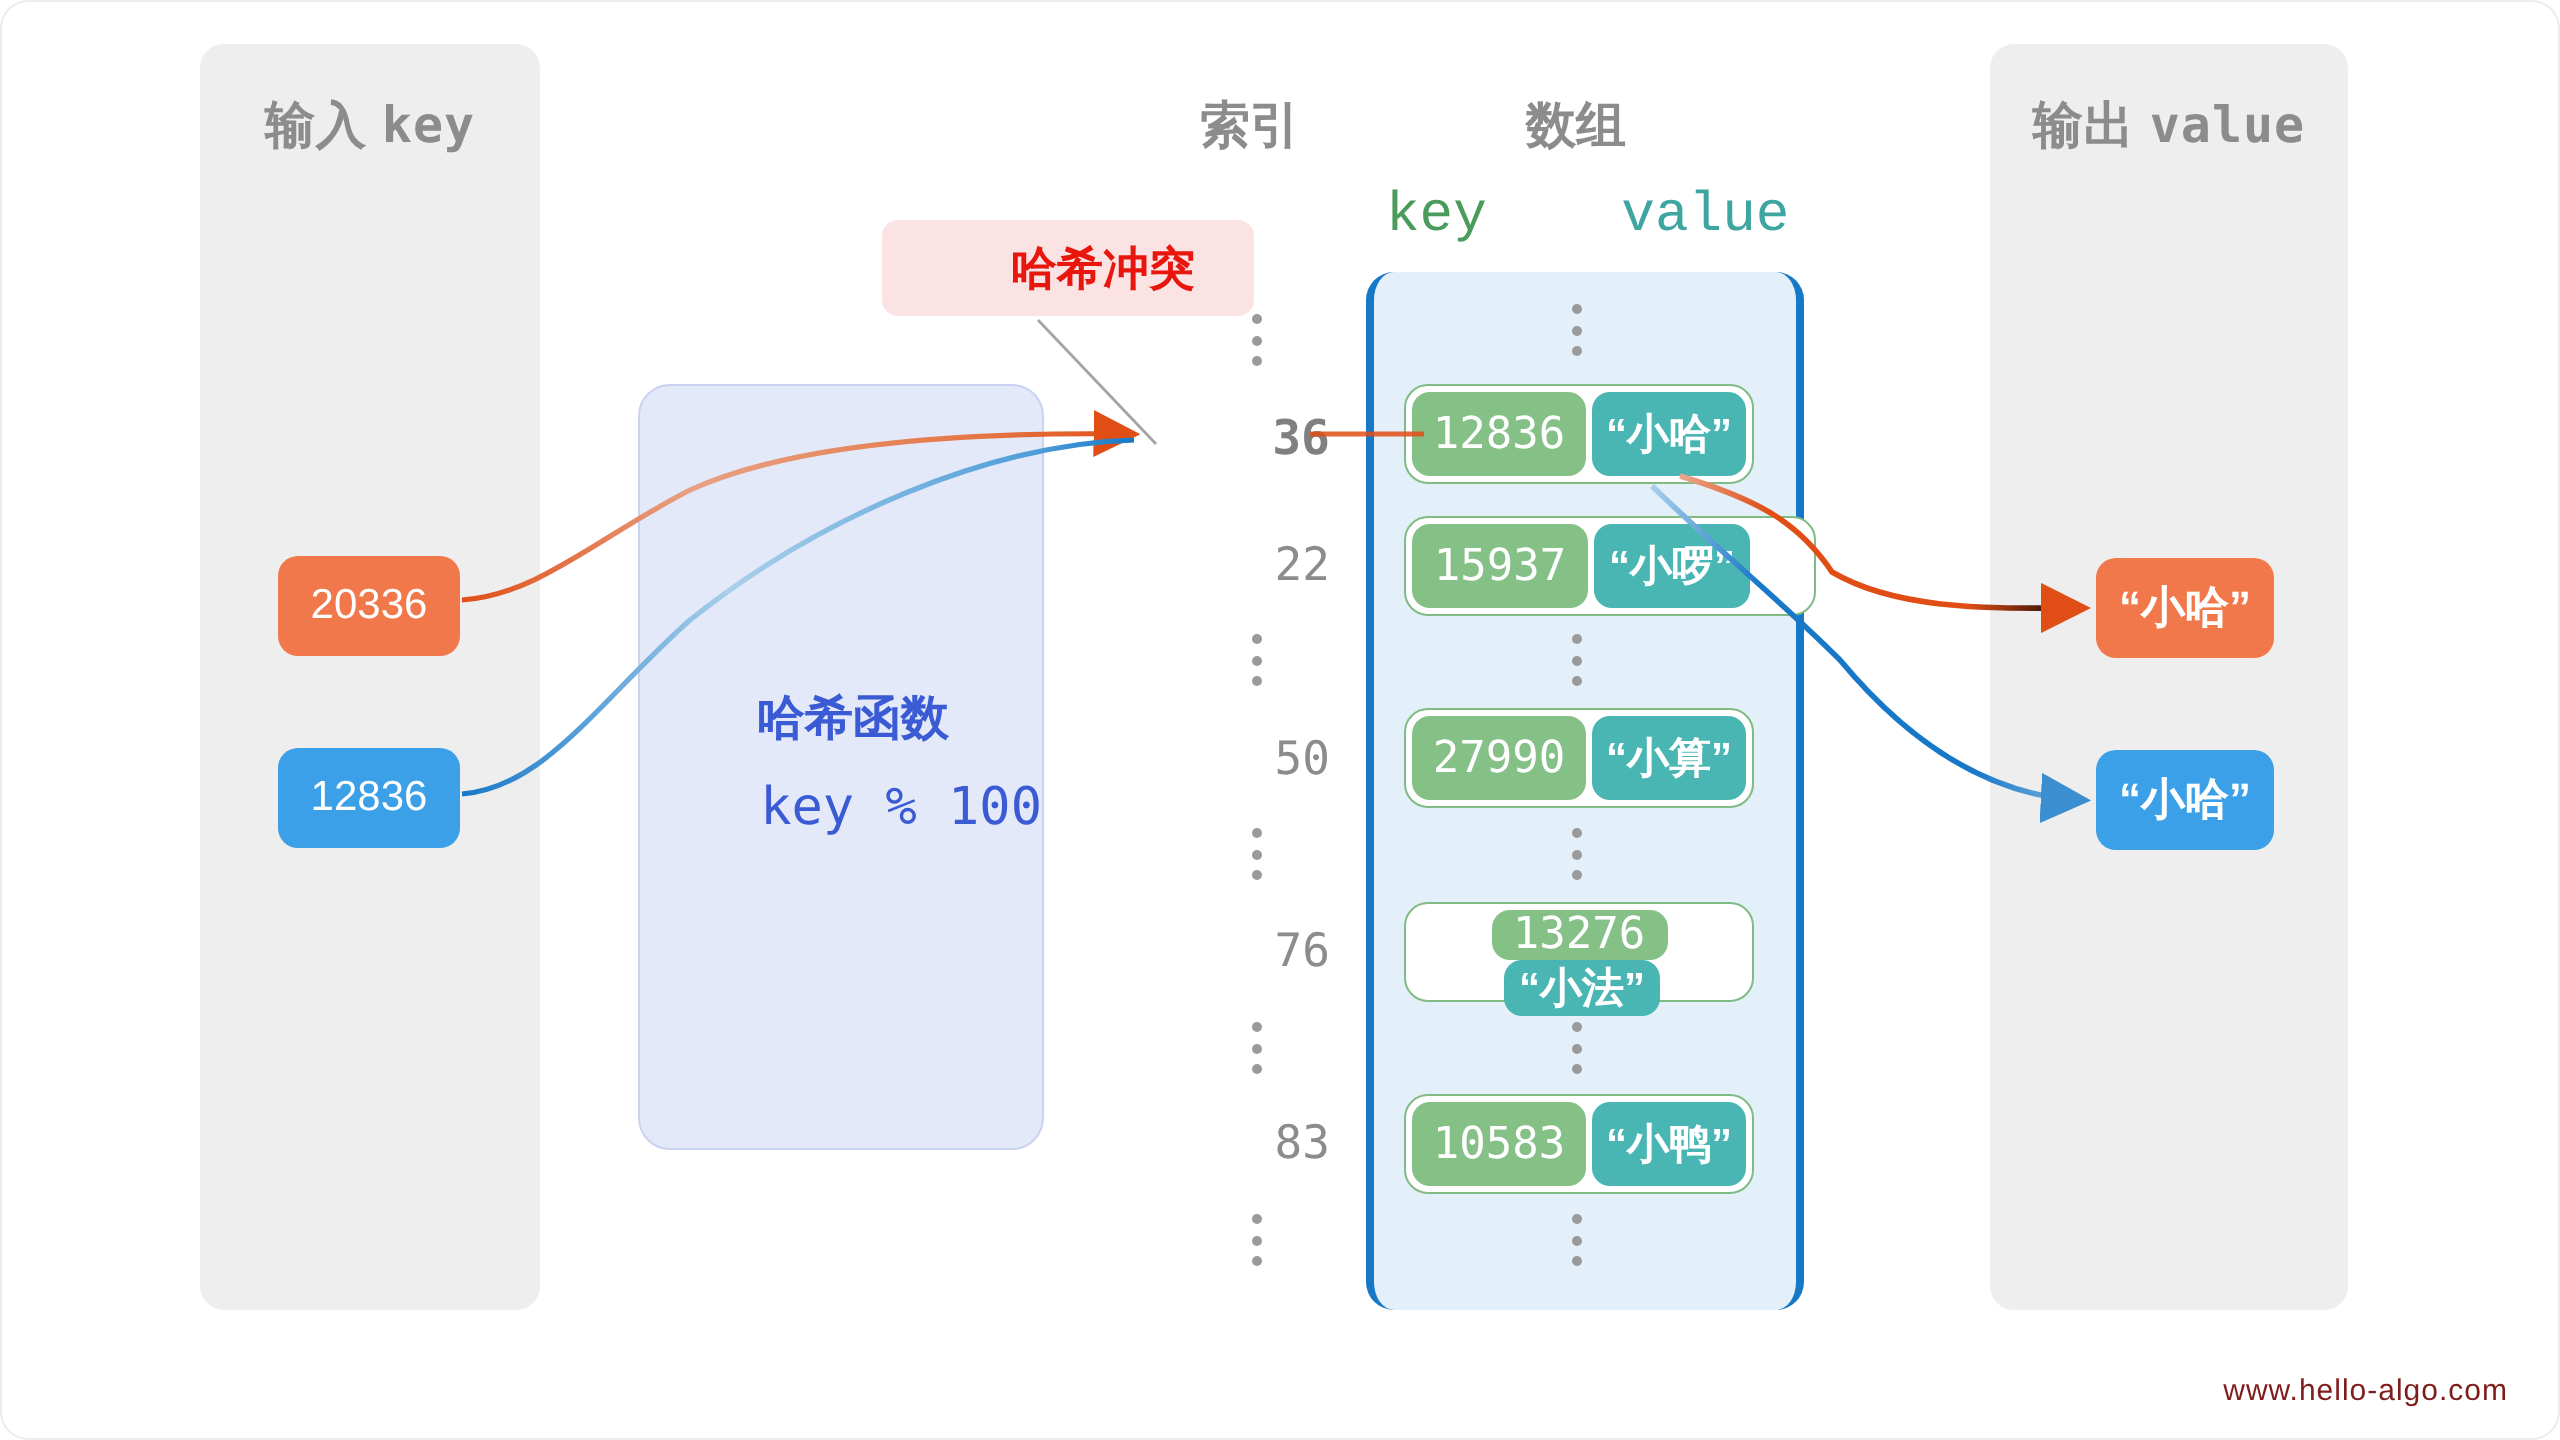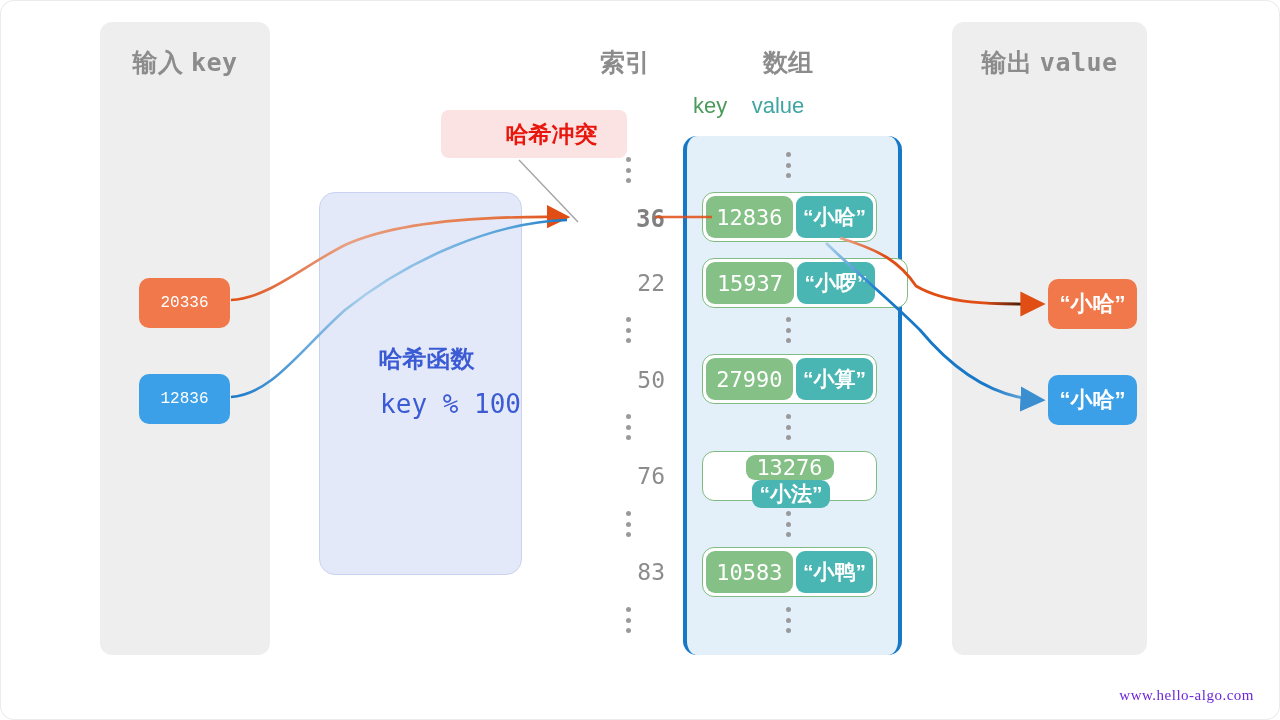--- a/index.html
+++ b/index.html
@@ -44,22 +44,22 @@
 
   
   .col-head {
     color: #8c8c8c;
     font-weight: bold;
     font-size: 25px;
     text-align: center;
     white-space: nowrap;
   }
   .kv-head {
-    font-family: Liberation Sans, sans-serif;
-    font-size: 22px;
+    font-family: Liberation Mono, monospace;
+    font-size: 28px;
     white-space: nowrap;
   }
   .kv-head .k { color: #4a9b5c; }
   .kv-head .v { color: #3fa5a0; }
 
   
   .hashbox {
     background: #e4e9fa;
     border: 1px solid #c9d2f0;
     border-radius: 16px;
@@ -92,22 +92,22 @@
     align-items: center;
     justify-content: center;
     white-space: nowrap;
     padding-left: 35px;
   }
 
   
   .pill {
     border-radius: 10px;
     color: #ffffff;
-    font-family: Liberation Mono, monospace;
-    font-size: 16px;
+    font-family: Liberation Sans, sans-serif;
+    font-size: 21px;
     display: flex;
     align-items: center;
     justify-content: center;
     white-space: nowrap;
   }
   .pill.orange { background: #f1784a; }
   .pill.blue   { background: #3ba0e8; }
   .pill.cjk {
     font-family: "Liberation Sans", "DejaVu Sans", sans-serif;
     font-weight: bold;
@@ -190,22 +190,22 @@
     position: absolute;
     left: 0; top: 0;
     width: 1280px; height: 720px;
     pointer-events: none;
   }
 
   
   .watermark {
     position: absolute;
     right: 26px; bottom: 16px;
-    color: #6d28d9;
-    font-family: Liberation Serif, serif;
+    color: #7f1d1d;
+    font-family: Liberation Sans, sans-serif;
     font-size: 15px;
     letter-spacing: 0.5px;
   }
 </style>
 </head>
 <body>
 
 <div id="frame">
 
   <div class="panel abs" style="left:100px; top:22px; width:170px; height:633px;">
@@ -316,21 +316,21 @@
   <div class="bucket" style="left:702px; top:451px; width:175px; height:50px;flex-direction:column;">
     <div class="cell-key">13276</div>
     <div class="cell-val">“小法”</div>
   </div>
 
   <div class="bucket" style="left:702px; top:547px; width:175px; height:50px;">
     <div class="cell-key">10583</div>
     <div class="cell-val">“小鸭”</div>
   </div>
 
-  <div class="panel abs" style="left:952px; top:22px; width:195px; height:633px;">
+  <div class="panel abs" style="left:995px; top:22px; width:179px; height:633px;">
     <div class="panel-title">
       <span>输出</span>
       <span class="mono">value</span>
     </div>
   </div>
 
   <div class="pill orange cjk abs" style="left:1048px; top:279px; width:89px; height:50px;">
     <span>“小哈”</span>
   </div>
   <div class="pill blue cjk abs" style="left:1048px; top:375px; width:89px; height:50px;">

